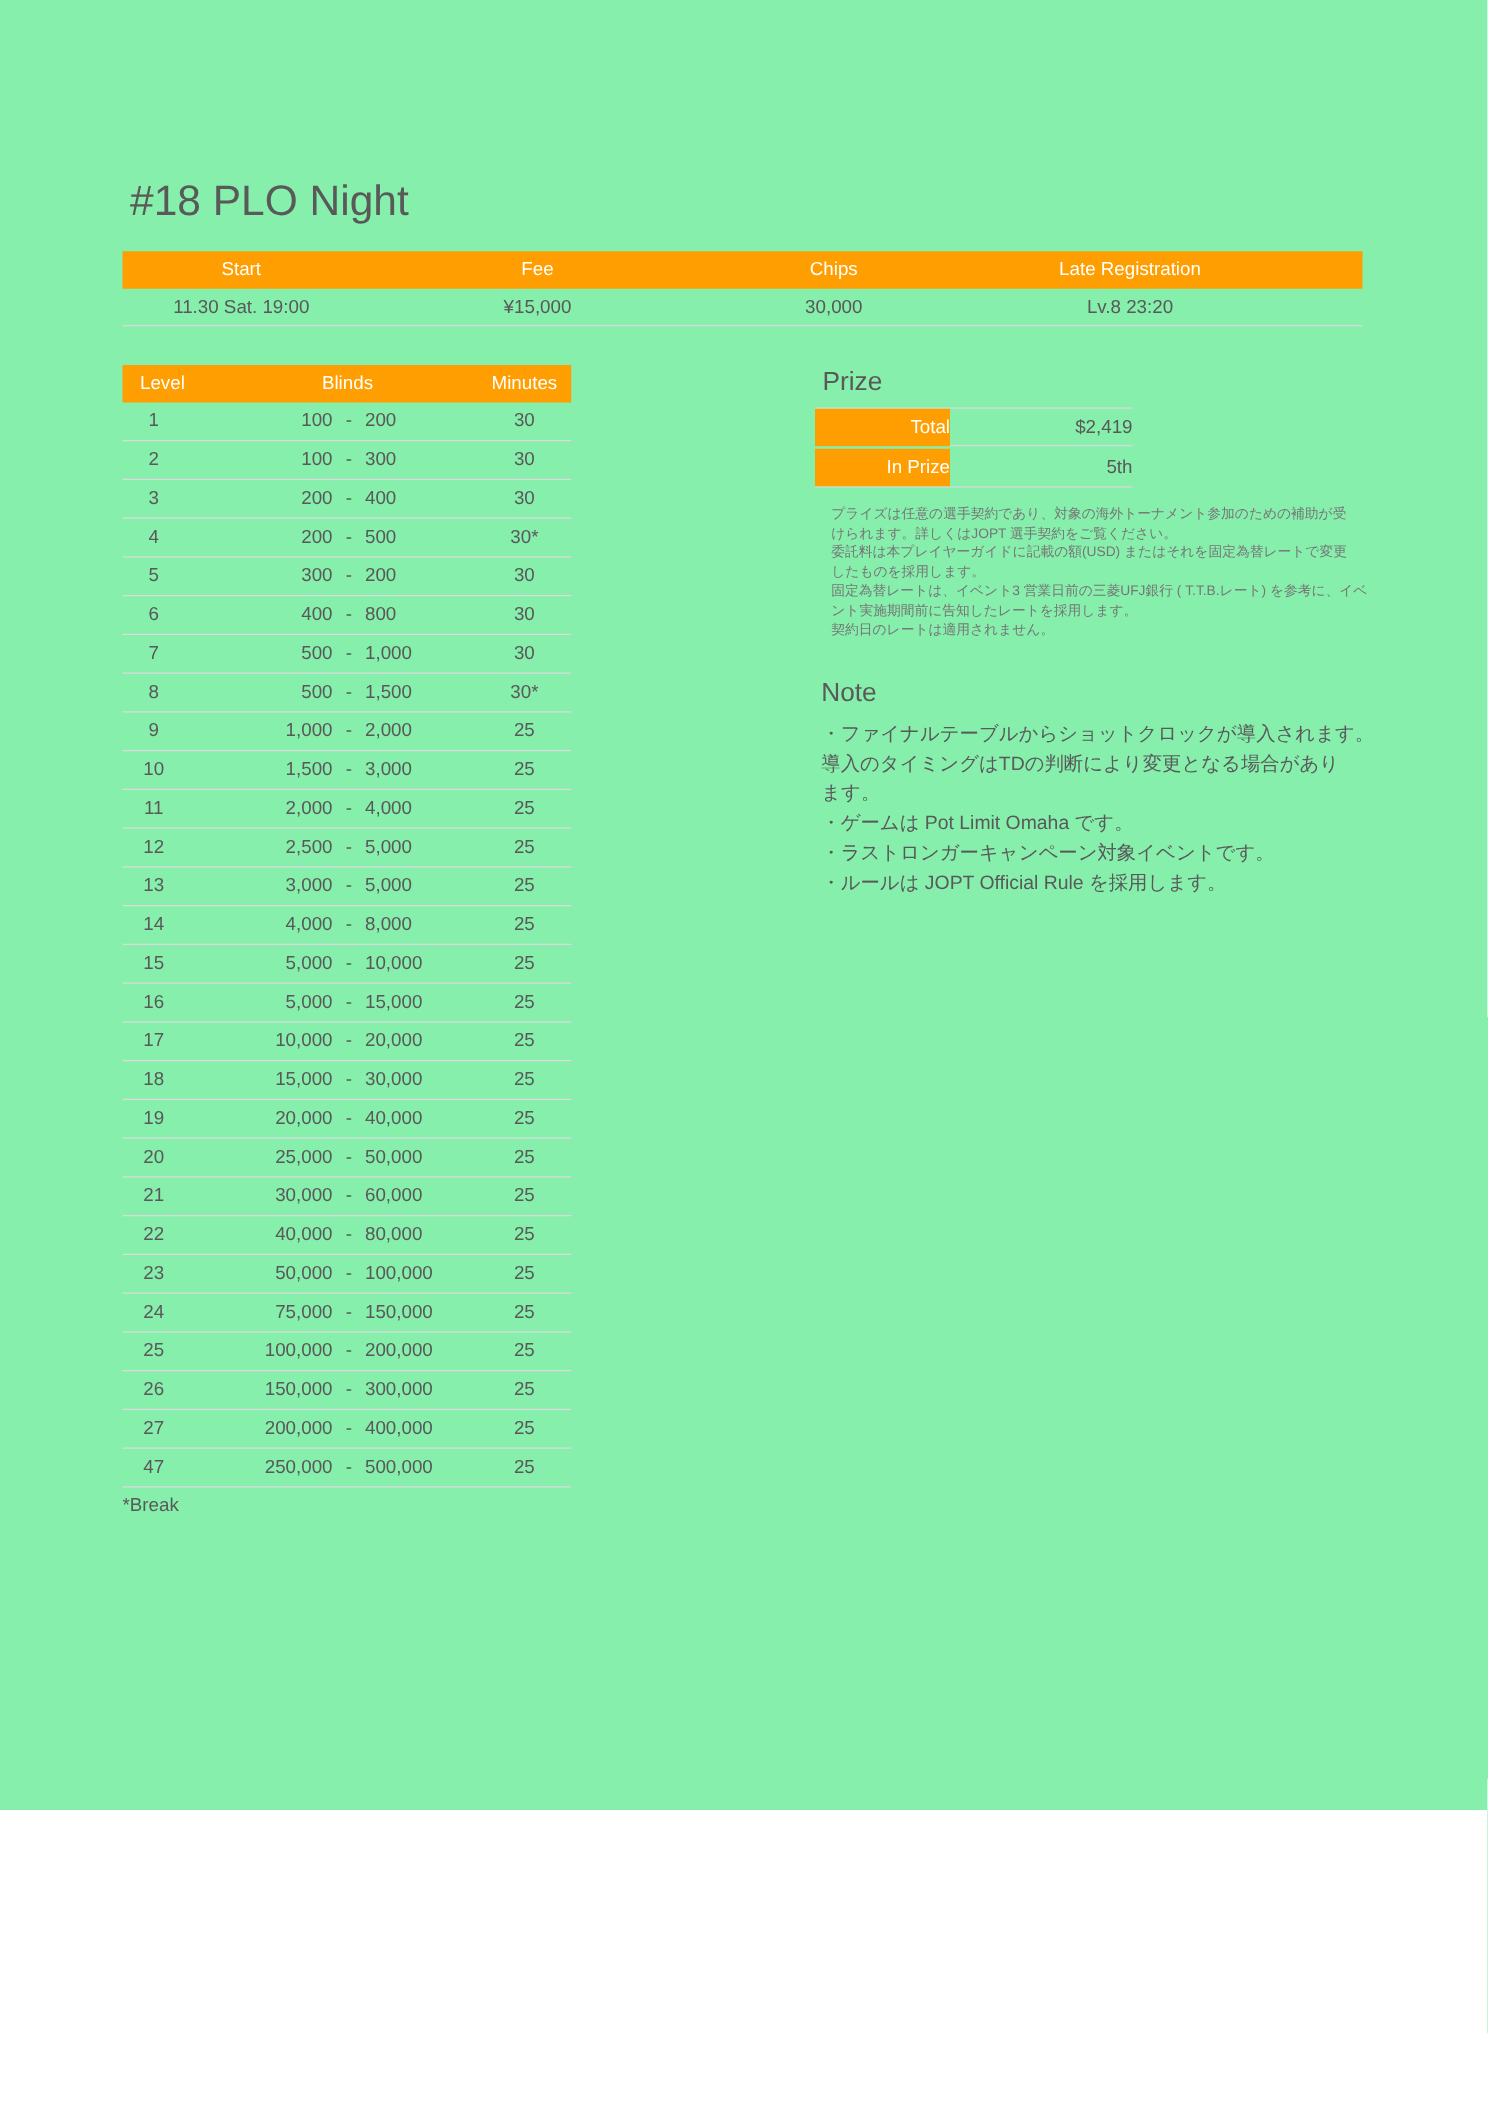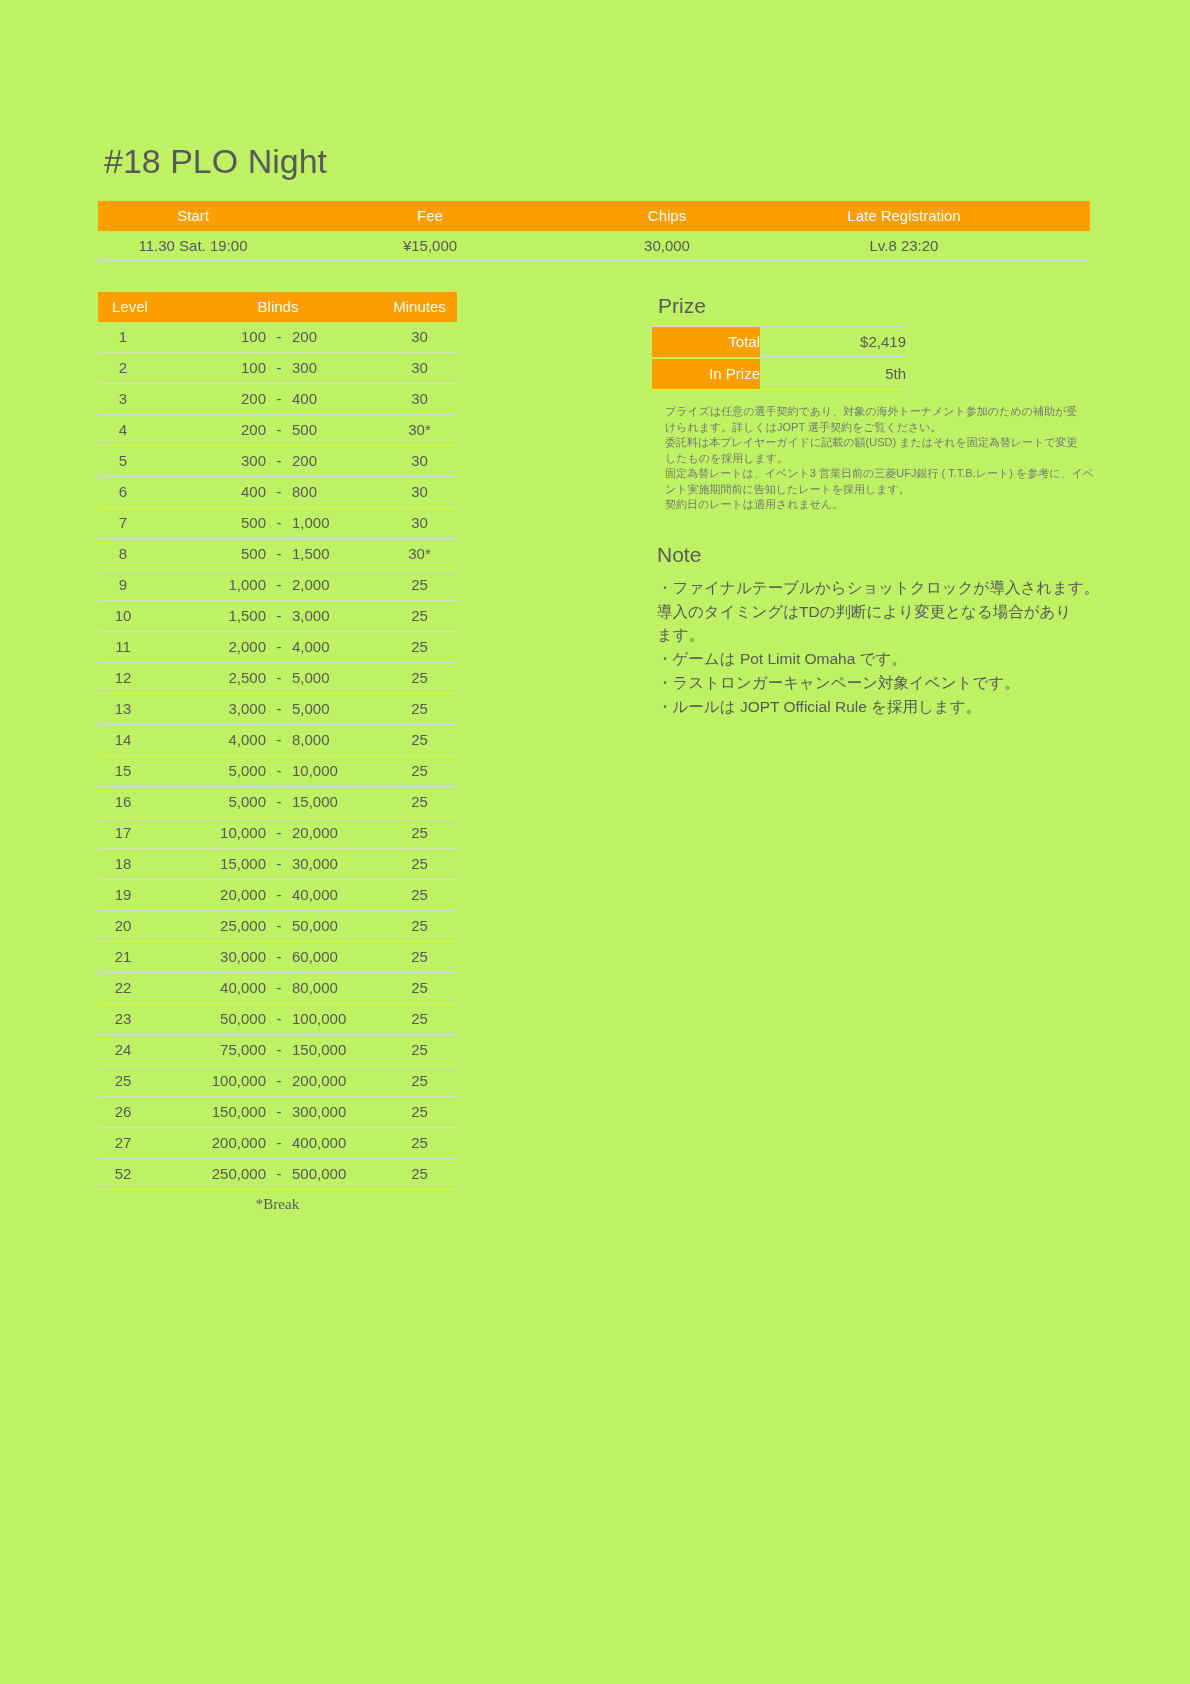--- a/index.html
+++ b/index.html
@@ -1,17 +1,17 @@
 <!DOCTYPE html>
 <html style="--accent: #FF9E00; --line: #D9D9D9;"><head>
 <meta charset="utf-8">
 <style>
   html,body{margin:0;padding:0;background:#ffffff;}
   .page{
-    position:relative;width:1190px;height:1684px;background:#bef264;
+    position:relative;width:1190px;height:1448px;background:#86efac;
     font-family:"Liberation Sans","DejaVu Sans",sans-serif;
     color:#595959;overflow:hidden;
   }
   
   .title{position:absolute;left:104px;top:142px;font-size:34px;font-weight:400;color:#595959;white-space:nowrap;}
 
   
   .info-bar{position:absolute;left:98px;top:201px;width:992px;height:30px;background:var(--accent,#FF9E00);}
   .info-col{position:absolute;top:0;height:30px;line-height:30px;transform:translateX(-50%);
             color:#fff;font-size:15px;white-space:nowrap;}
@@ -28,22 +28,22 @@
   .h-level{width:50px;padding-left:14px;box-sizing:border-box;}
   .h-blinds{width:234px;text-align:center;padding-left:26px;box-sizing:border-box;}
   .h-minutes{width:75px;text-align:center;}
   .b-row{display:flex;height:31px;line-height:30px;font-size:15px;color:#595959;
          border-bottom:1px solid #DBDBDB;box-sizing:border-box;}
   .cell-level{width:50px;text-align:center;}
   .cell-sb{width:118px;text-align:right;}
   .cell-dash{width:26px;text-align:center;}
   .cell-bb{width:90px;text-align:left;}
   .cell-min{width:75px;text-align:center;}
-  .break-note{position:absolute;left:98px;top:1196px;width:359px;text-align:center;
-              font-size:15px;color:#595959;font-family:Liberation Serif, serif;}
+  .break-note{position:absolute;left:98px;top:1196px;width:359px;text-align:left;
+              font-size:15px;color:#595959;}
 
   
   .prize-title{position:absolute;left:658px;top:294px;font-size:21px;color:#595959;}
   .prize-table{position:absolute;left:652px;top:326px;width:254px;
                border-top:1px solid var(--line,#D9D9D9);border-bottom:1px solid var(--line,#D9D9D9);}
   .p-row{display:flex;height:30px;margin-bottom:2px;}
   .p-row:last-child{margin-bottom:0;}
   .p-label{width:108px;background:var(--accent,#FF9E00);color:#fff;font-size:15px;
            line-height:30px;text-align:right;}
   .p-value{flex:1;font-size:15px;line-height:30px;text-align:right;color:#595959;
@@ -269,21 +269,21 @@
         <div class="cell-min">25</div>
       </div>
         <div class="b-row">
         <div class="cell-level">27</div>
         <div class="cell-sb">200,000</div>
         <div class="cell-dash">-</div>
         <div class="cell-bb">400,000</div>
         <div class="cell-min">25</div>
       </div>
         <div class="b-row">
-        <div class="cell-level">52</div>
+        <div class="cell-level">47</div>
         <div class="cell-sb">250,000</div>
         <div class="cell-dash">-</div>
         <div class="cell-bb">500,000</div>
         <div class="cell-min">25</div>
       </div>
       </div>
   </div>
   <div class="break-note">*Break</div>
 
   <div class="prize-title">Prize</div>

